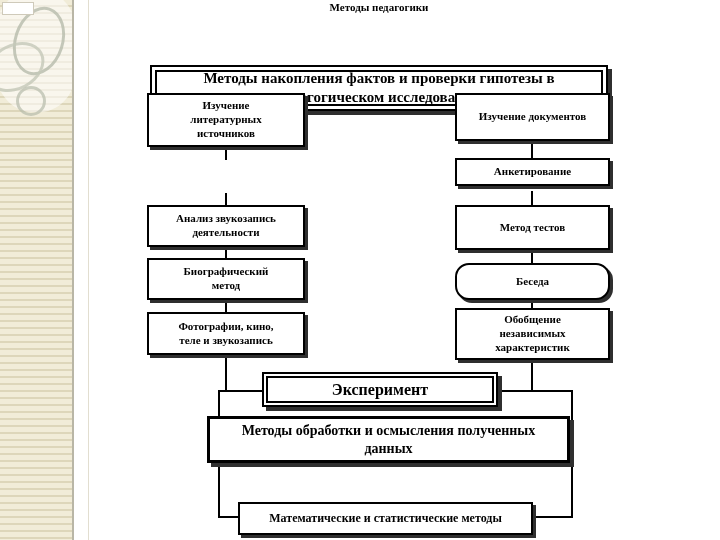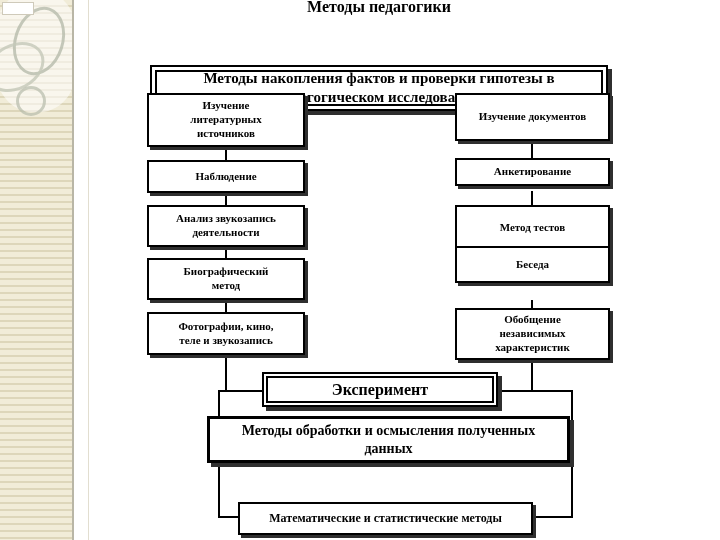--- a/index.html
+++ b/index.html
@@ -12,42 +12,42 @@
   .band-line-1{position:absolute;left:72px;top:0;width:2px;height:540px;background:#b9b6a6;}
   .band-line-2{position:absolute;left:88px;top:0;width:1px;height:540px;background:#e2ded0;}
   .corner-tab{position:absolute;left:2px;top:2px;width:30px;height:11px;background:#fff;border:1px solid #cfcaba;}
   .leaf-blob{position:absolute;left:-8px;top:-10px;width:88px;height:122px;background:rgba(255,255,255,.55);border-radius:45%;}
   .leaf-a{position:absolute;left:14px;top:6px;width:44px;height:64px;border:3px solid #b7bcab;border-radius:50%;transform:rotate(18deg);opacity:.8;}
   .leaf-b{position:absolute;left:-16px;top:44px;width:56px;height:40px;border:3px solid #c4c8b8;border-radius:50%;transform:rotate(-28deg);opacity:.8;}
   .leaf-c{position:absolute;left:16px;top:86px;width:24px;height:24px;border:3px solid #b7bcab;border-radius:50%;opacity:.7;}
 
   
   .slide-title{position:absolute;left:150px;top:0;width:458px;height:14px;
-    font-size:16px;font-weight:bold;text-align:center;line-height:14px;}
+    font-size:11px;font-weight:bold;text-align:center;line-height:14px;}
 
   
   .box{position:absolute;background:#fff;border:2px solid #000;box-shadow:3px 3px 0 #2f2f2f;
     display:flex;align-items:center;justify-content:center;text-align:center;
     font-weight:bold;font-size:11px;line-height:1.25;padding:2px 20px;box-sizing:border-box;z-index:3;}
 
   .header{left:150px;top:27px;width:458px;height:46px;padding:0;box-shadow:4px 4px 0 #2f2f2f;margin-top:38px;}
   .header-inner{position:absolute;left:3px;right:3px;top:3px;bottom:3px;border:2px solid #000;
     display:flex;align-items:center;justify-content:center;font-size:15px;font-weight:bold;
     text-align:center;padding:0 10px;line-height:1.25;}
 
   .l1{left:147px;top:93px;width:158px;height:54px;}
   .l2{left:147px;top:160px;width:158px;height:33px;}
   .l3{left:147px;top:205px;width:158px;height:42px;}
   .l4{left:147px;top:258px;width:158px;height:42px;}
   .l5{left:147px;top:312px;width:158px;height:43px;}
 
   .r1{left:455px;top:93px;width:155px;height:48px;}
   .r2{left:455px;top:158px;width:155px;height:28px;}
   .r3{left:455px;top:205px;width:155px;height:45px;}
-  .r4{left:455px;top:246px;width:155px;height:37px;}
+  .r4{left:455px;top:263px;width:155px;height:37px;border-radius:14px;}
   .r5{left:455px;top:308px;width:155px;height:52px;}
 
   .experiment{left:262px;top:372px;width:236px;height:35px;font-size:16px;border:6px double #000;box-shadow:4px 4px 0 #2f2f2f;}
   .processing{left:207px;top:416px;width:363px;height:47px;font-size:14px;border:3px solid #000;box-shadow:4px 4px 0 #2f2f2f;}
   .theoretical{left:245px;top:465px;width:287px;height:27px;font-size:12px;}
   .mathstat{left:238px;top:502px;width:295px;height:33px;font-size:12px;}
 
   
   .line{position:absolute;background:#000;z-index:1;}
   .h-top{left:225px;top:89px;width:308px;height:2px;}
@@ -95,21 +95,20 @@
   <div class="line c-r5"></div>
   <div class="outer-rect"></div>
 
   <div class="box header">
     <div class="header-inner">
       <span>Методы накопления фактов и проверки гипотезы в педагогическом исследовании</span>
     </div>
   </div>
 
   <div class="box l1">Изучение литературных источников</div>
-  <div class="box l2">Наблюдение</div>
   <div class="box l3">Анализ звукозапись деятельности</div>
   <div class="box l4">Биографический метод</div>
   <div class="box l5">Фотографии, кино, теле и звукозапись</div>
 
   <div class="box r1">Изучение документов</div>
   <div class="box r2">Анкетирование</div>
   <div class="box r3">Метод тестов</div>
   <div class="box r4">Беседа</div>
   <div class="box r5">Обобщение независимых характеристик</div>
 

